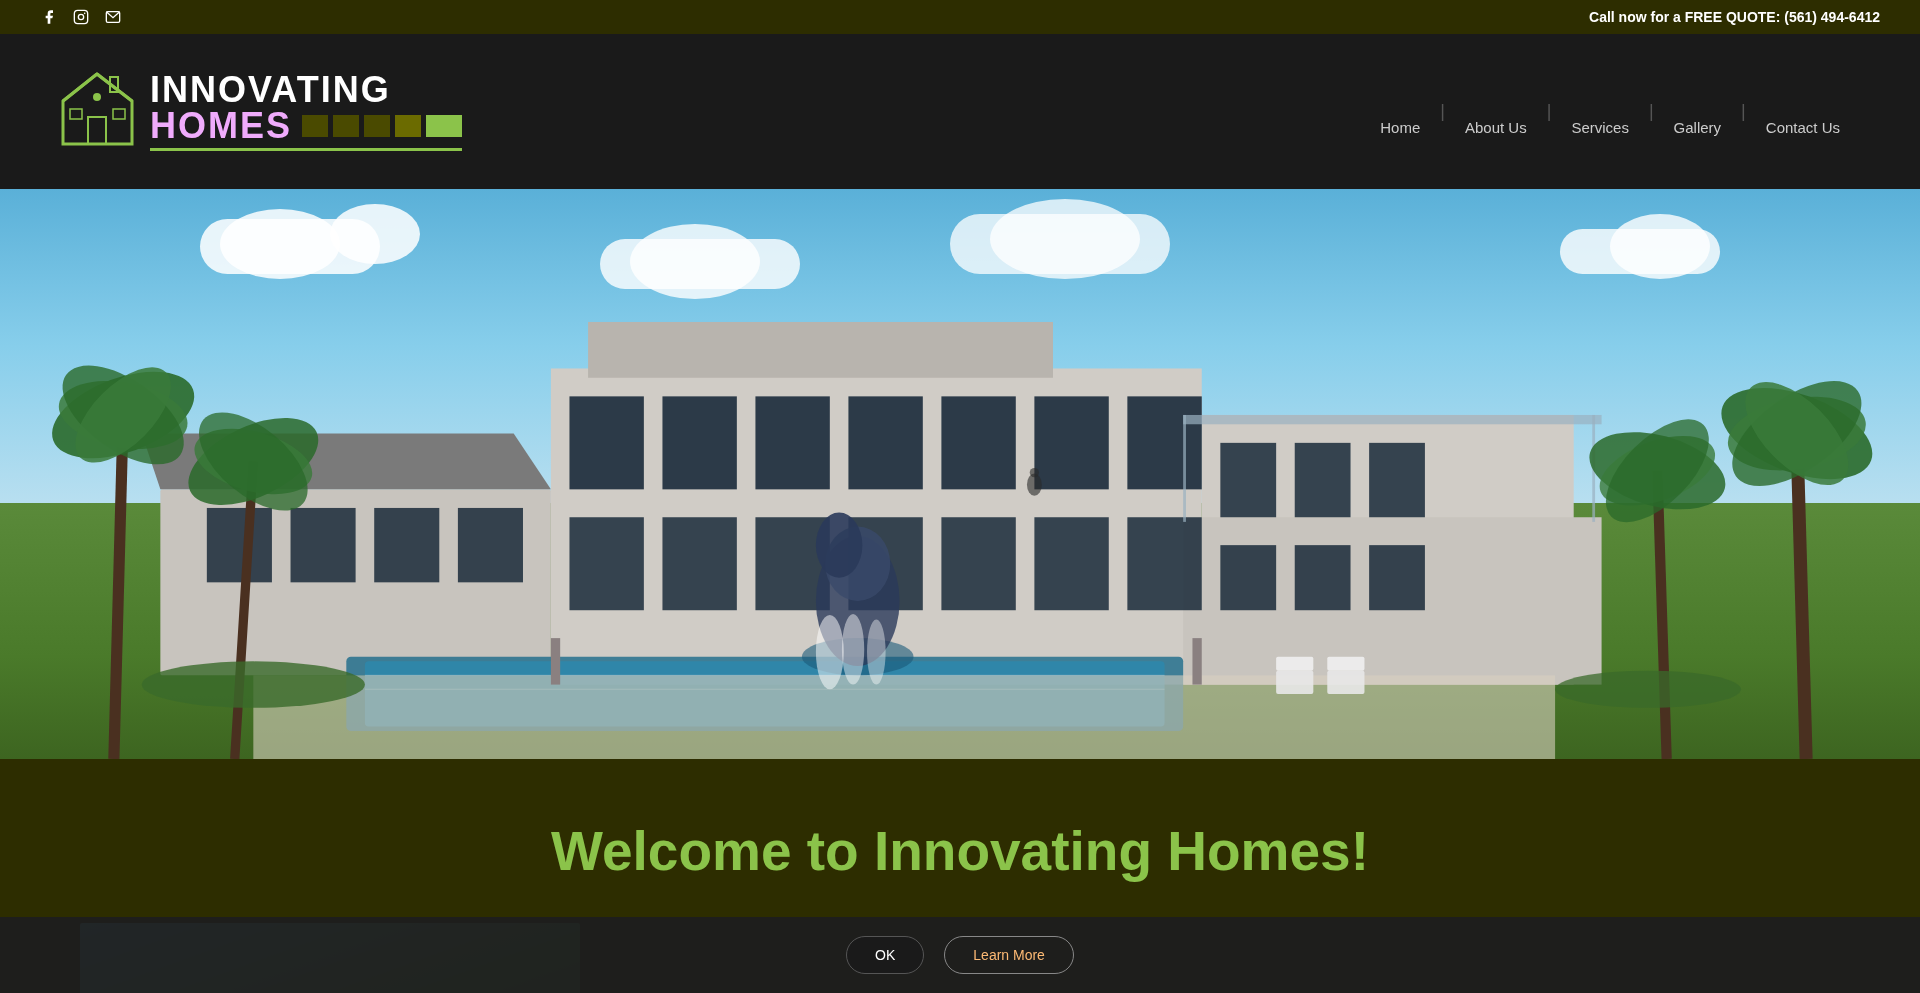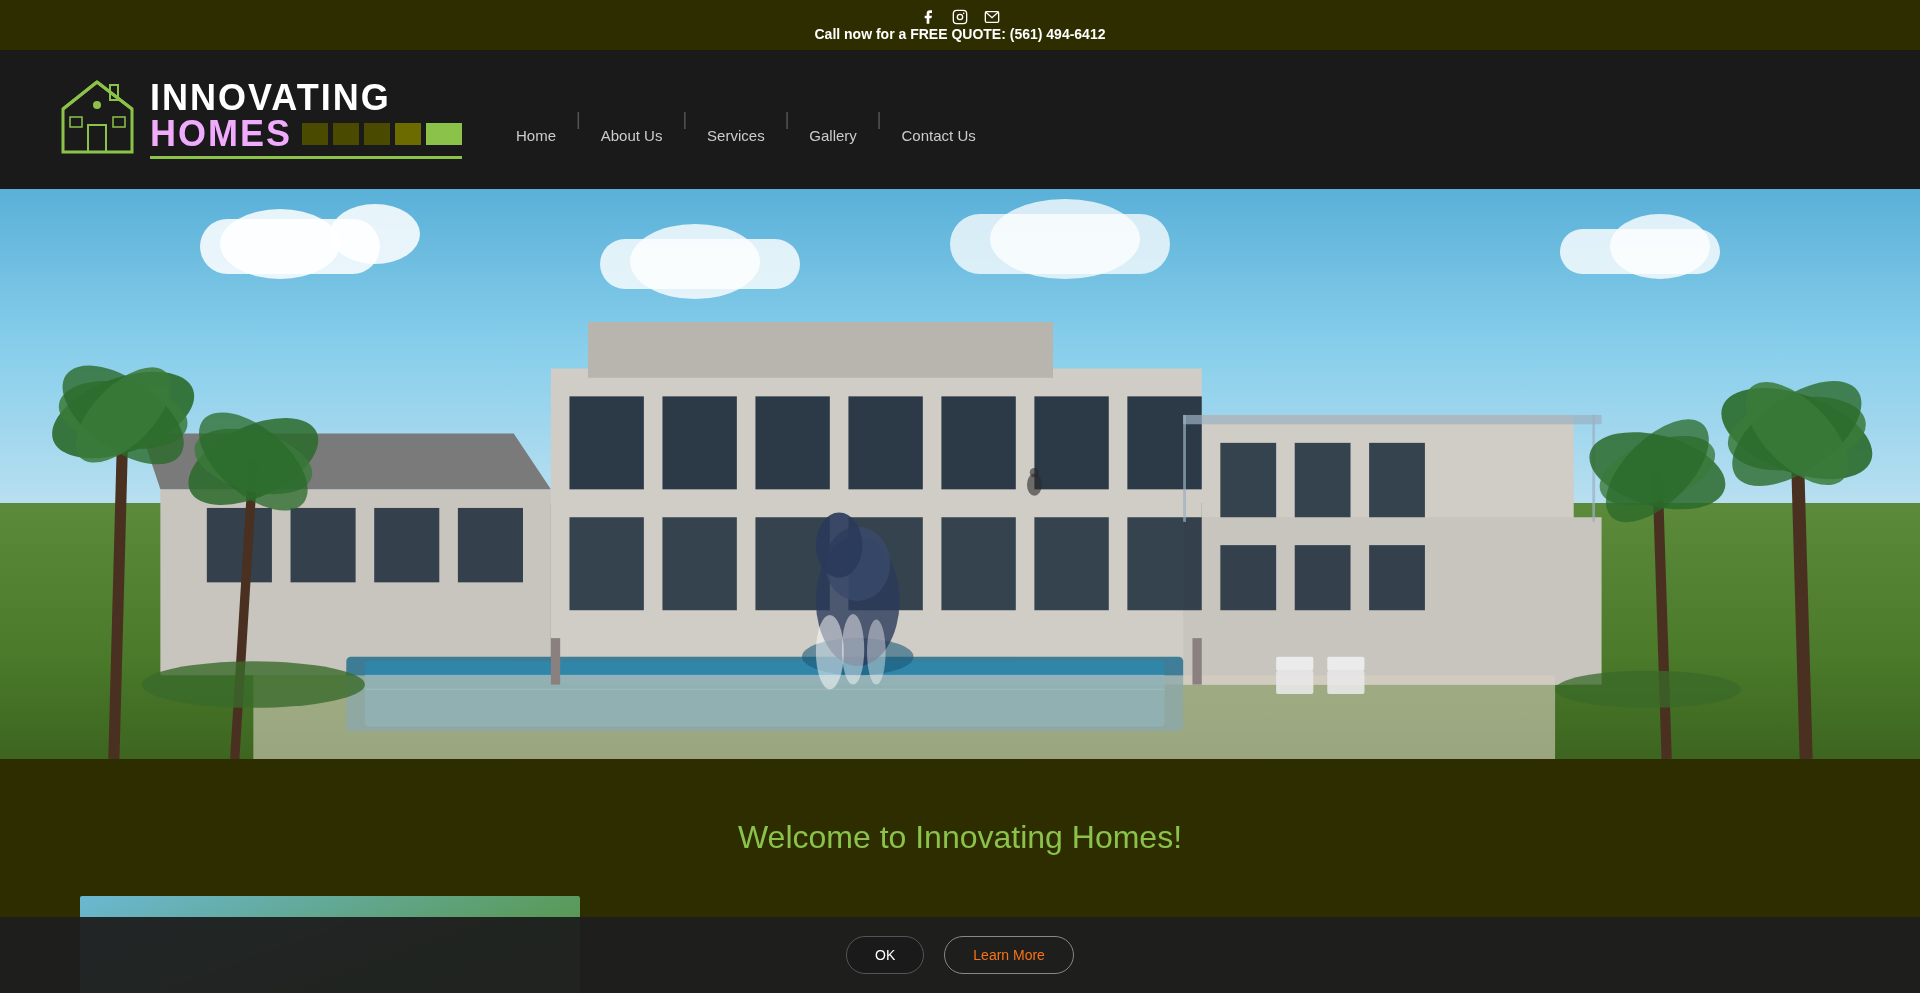--- a/index.html
+++ b/index.html
@@ -13,23 +13,23 @@
       padding: 8px 40px;
       font-size: 14px;
       font-weight: 600;
     }
 
     
     .header {
       background: #1a1a1a;
       display: flex;
       align-items: center;
+      justify-content: space-between;
       padding: 10px 60px;
-      height: 139px;
-      gap: 34px;
+      height: 155px;
     }
 
     .logo-area {
       display: flex;
       align-items: center;
     }
 
     .logo-icon {
       width: 80px;
       height: 85px;
@@ -103,21 +103,20 @@
     .nav-separator {
       color: #555;
       font-size: 18px;
     }
 
     
     .top-bar-inner {
       display: flex;
       align-items: center;
       justify-content: space-between;
-      flex-direction: column;
     }
 
     .social-icons {
       display: flex;
       gap: 14px;
       align-items: center;
     }
 
     .social-icon {
       color: #ffffff;
@@ -166,22 +165,22 @@
 
     
     .welcome-section {
       background: #2d2d00;
       padding: 60px 80px;
       min-height: 200px;
     }
 
     .welcome-title {
       color: #8bc34a;
-      font-size: 32px;
-      font-weight: 400;
+      font-size: 55px;
+      font-weight: 700;
       text-align: center;
       margin-bottom: 40px;
     }
 
     .welcome-content {
       display: flex;
       gap: 60px;
       align-items: flex-start;
     }
 
@@ -229,21 +228,21 @@
       color: #ffffff;
       padding: 10px 28px;
       border-radius: 25px;
       font-size: 14px;
       cursor: pointer;
     }
 
     .cookie-learn-btn {
       background: transparent;
       border: 1px solid #888;
-      color: #f97316;
+      color: #fdba74;
       padding: 10px 28px;
       border-radius: 25px;
       font-size: 14px;
       cursor: pointer;
     }
   </style>
 </head>
 <body>
 
 <div class="top-bar">

